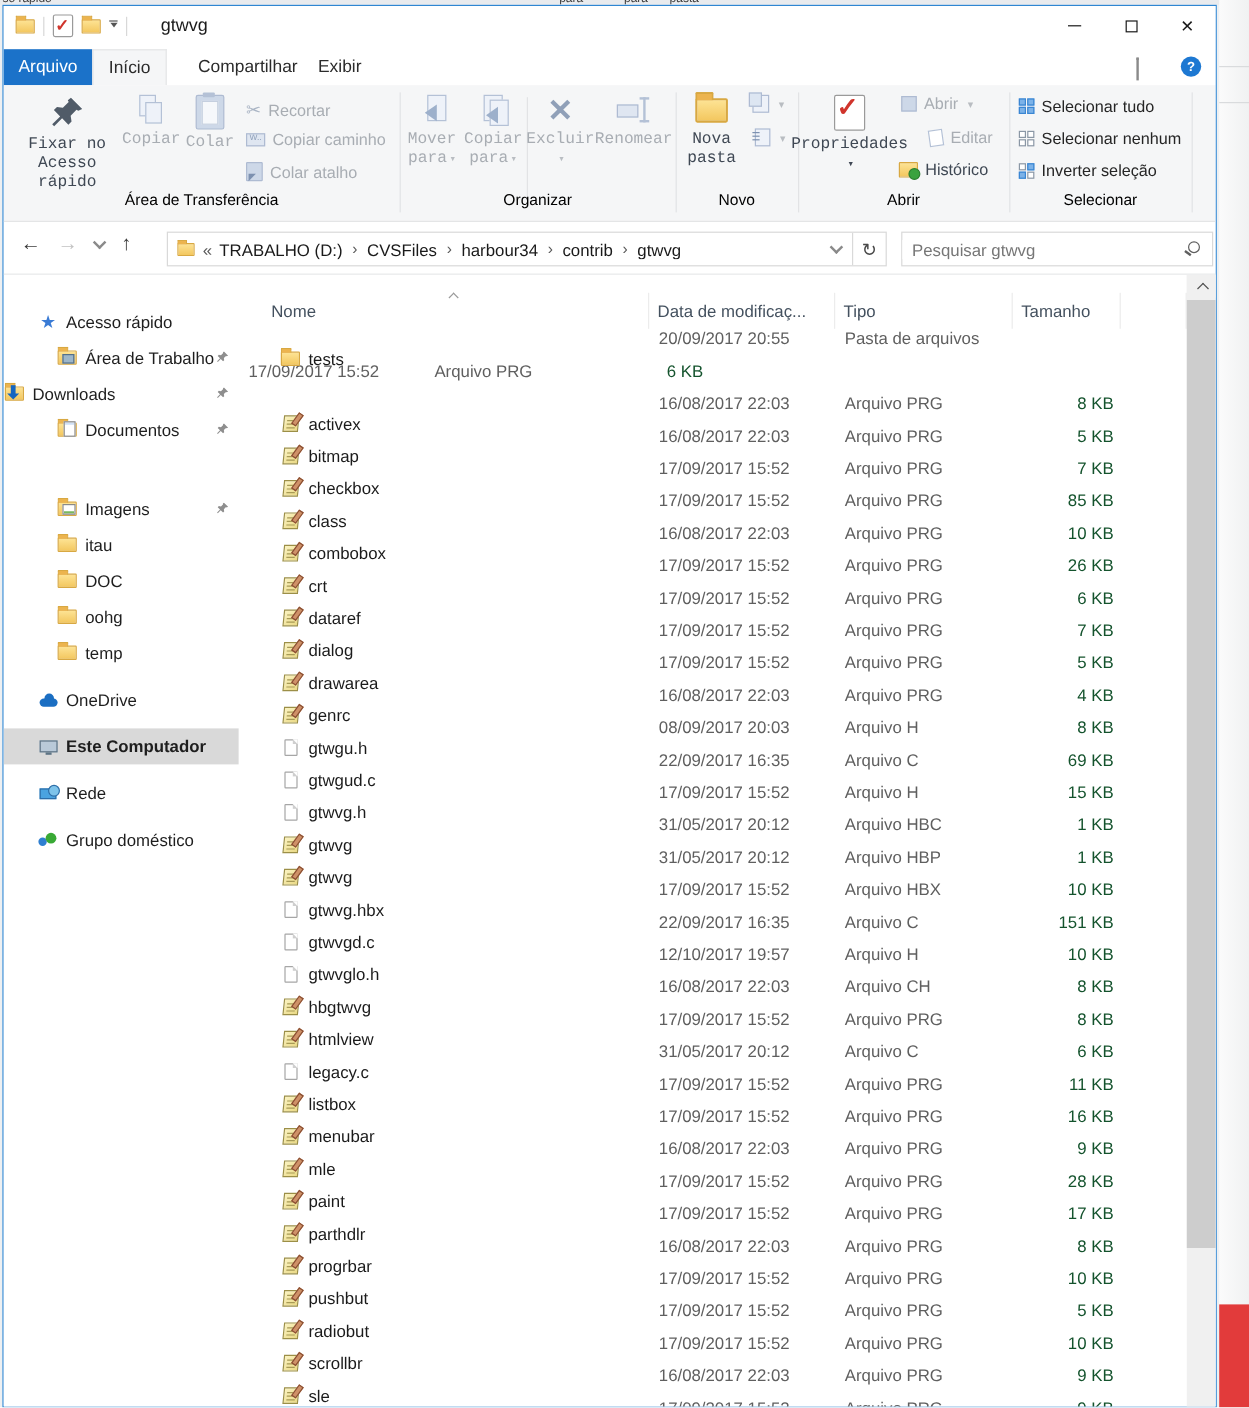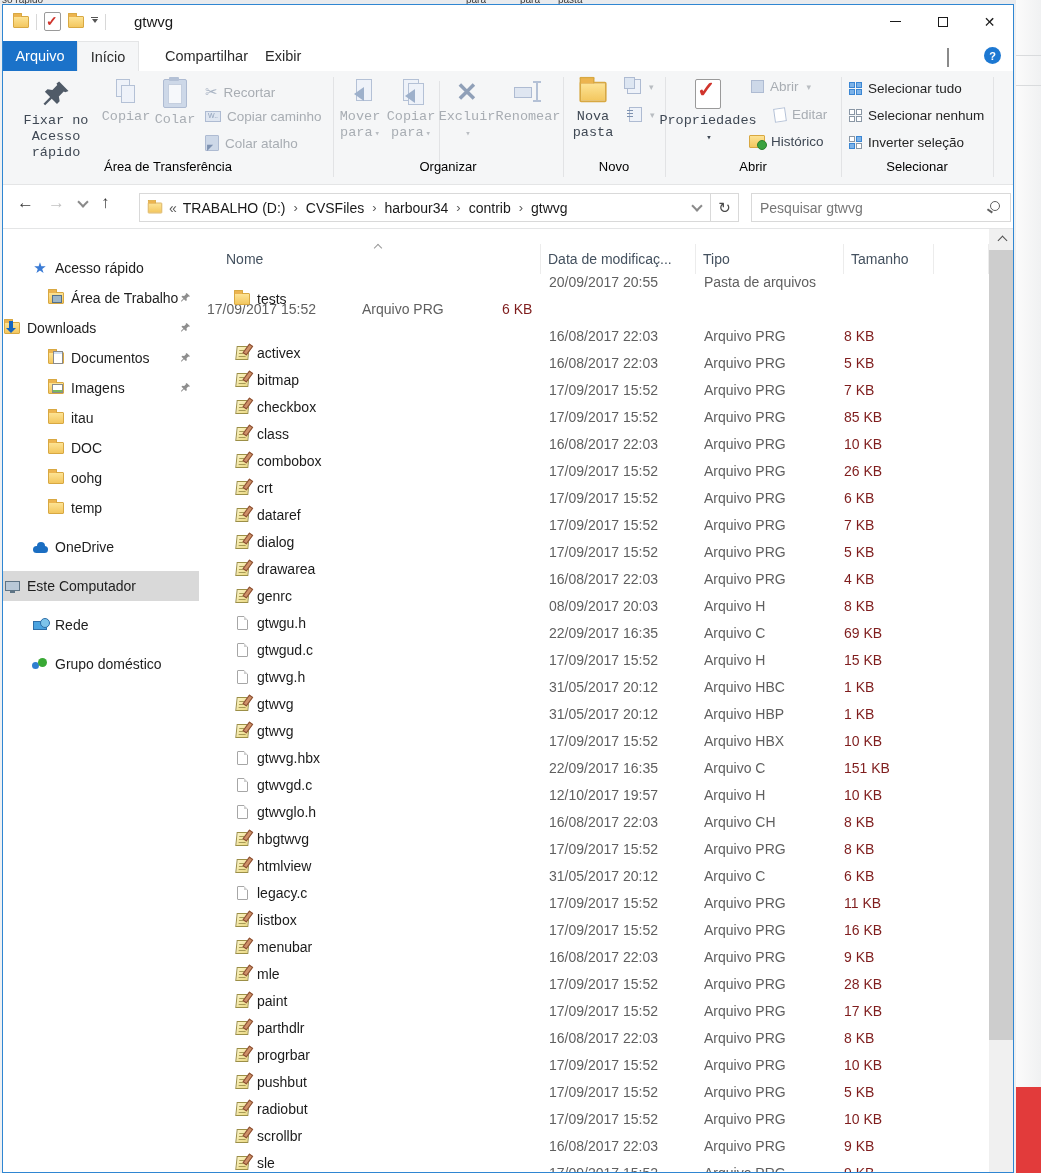--- a/index.html
+++ b/index.html
@@ -136,21 +136,21 @@
   .lhead{position:relative;height:30px;font-size:14px;color:#44515f;}
   .hcell{position:absolute;top:0;height:30px;display:flex;align-items:center;padding-left:7px;box-sizing:border-box;border-right:1px solid #ececec;margin-top:15px;}
   .sortmark{position:absolute;left:176px;top:1px;width:8px;height:5px;}
   .sortmark i{display:block;width:5px;height:5px;border-left:1px solid #9a9a9a;border-top:1px solid #9a9a9a;transform:rotate(45deg);}
   .rows{position:absolute;left:0;top:30px;right:26px;bottom:0;padding-top:9px;overflow:hidden;}
   .frow{display:flex;align-items:center;height:27px;font-size:14px;}
   .c-name{width:342px;display:flex;align-items:center;box-sizing:border-box;padding-left:33px;color:#1b1b1b;margin-top:34px;}
   .c-name .fi{width:20px;flex:none;display:flex;justify-content:center;margin-right:5px;}
   .c-date{width:155px;color:#5f5f5f;box-sizing:border-box;padding-left:8px;}
   .c-type{width:148px;color:#5f5f5f;box-sizing:border-box;padding-left:8px;}
-  .c-size{width:90px;color:#7f1d1d;box-sizing:border-box;padding-right:6px;}
+  .c-size{width:90px;color:#14532d;text-align:right;box-sizing:border-box;padding-right:6px;}
 
   
   .vscroll{position:absolute;right:0;top:0;width:26px;height:100%;background:#f0f0f0;}
   .vs-up{height:19px;display:flex;align-items:center;justify-content:center;background:#f0f0f0;}
   .vs-up i{width:6px;height:6px;border-left:1.6px solid #505050;border-top:1.6px solid #505050;transform:rotate(45deg);margin-top:4px;}
   .vs-thumb{position:absolute;left:0;top:21px;width:26px;height:790px;background:#cdcdcd;}
 </style>
 </head>
 <body>
 
@@ -413,21 +413,21 @@
                 <i class="f-ico">
                   <i style="position: absolute; left: 4px; top: -2px; width: 8px; height: 11px; background: rgb(255, 255, 255); border: 1px solid rgb(138, 138, 138); box-shadow: rgb(207, 224, 245) 0px 2px 0px inset;"></i>
                 </i>
               </span>
             </span>
             <span class="s-lbl">Documentos</span>
             <span class="s-pin"><svg width="11" height="11" viewBox="0 0 24 24" class="pin-svg-sm">
                 <path d="M14.5 2l7.5 7.5-2.6 1.1-1.2-0.6-3.9 3.9 0.6 3.9-2.1 2.1-4.2-4.2-5.3 5.3-1.3-1.3 5.3-5.3-4.2-4.2 2.1-2.1 3.9 0.6 3.9-3.9-0.6-1.2z"></path>
               </svg></span>
           </div>
-          <div class="side-row" style="padding-left: 44px;">
+          <div class="side-row" style="padding-left: 44px; margin-top: 36px;">
             <span class="s-ico">
               <span style="display: inline-flex;">
                 <i class="f-ico">
                   <i style="position: absolute; left: 3px; top: 1px; width: 9px; height: 7px; background: rgb(255, 255, 255); border: 1px solid rgb(138, 138, 138); box-shadow: rgb(121, 185, 94) 0px -2px 0px inset;"></i>
                 </i>
               </span>
             </span>
             <span class="s-lbl">Imagens</span>
             <span class="s-pin"><svg width="11" height="11" viewBox="0 0 24 24" class="pin-svg-sm">
                 <path d="M14.5 2l7.5 7.5-2.6 1.1-1.2-0.6-3.9 3.9 0.6 3.9-2.1 2.1-4.2-4.2-5.3 5.3-1.3-1.3 5.3-5.3-4.2-4.2 2.1-2.1 3.9 0.6 3.9-3.9-0.6-1.2z"></path>
@@ -466,21 +466,21 @@
             <span class="s-lbl">temp</span>
           </div>
           <div class="side-row side-gap" style="padding-left: 28px;">
             <span class="s-ico">
               <span style="display: inline-flex;">
                 <i class="cloud"></i>
               </span>
             </span>
             <span class="s-lbl">OneDrive</span>
           </div>
-          <div class="side-row side-sel side-gap" style="">
+          <div class="side-row side-sel side-gap" style="padding-left: 28px; font-weight: bold;">
             <span class="s-ico">
               <span style="display: inline-flex;">
                 <i class="pc"></i>
               </span>
             </span>
             <span class="s-lbl">Este Computador</span>
           </div>
           <div class="side-row side-gap" style="padding-left: 28px;">
             <span class="s-ico">
               <span style="display: inline-flex;">

